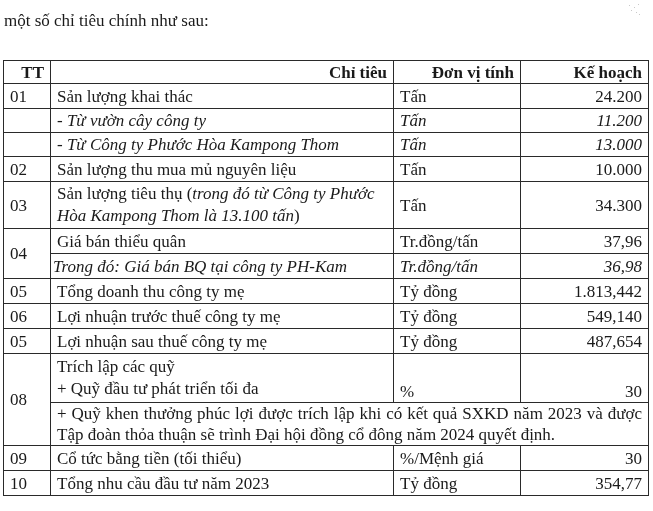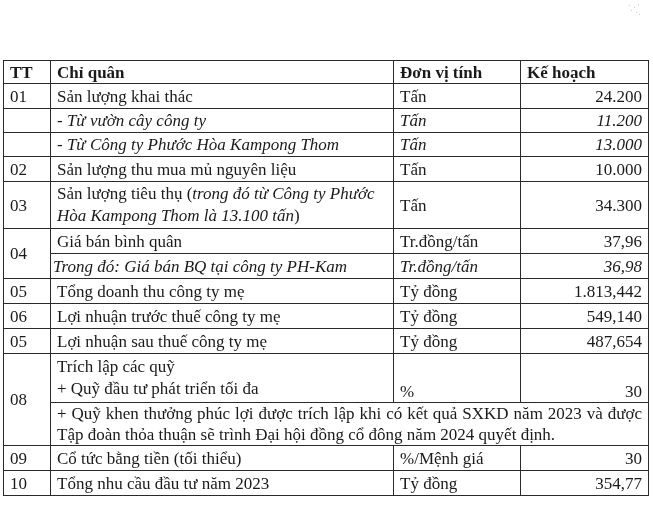--- a/index.html
+++ b/index.html
@@ -16,21 +16,21 @@
   .intro .second { display:block; }
   table.plan {
     position:absolute; left:3px; top:60px;
     border-collapse:collapse; font-size:17px;
     width:645px; table-layout:fixed;
   }
   table.plan td, table.plan th {
     border:1px solid #2a2a2a; padding:0 6px; line-height:21px;
     vertical-align:middle;
   }
-  table.plan th { font-weight:bold; text-align:left; height:22px; }
+  table.plan th { font-weight:bold; text-align:right; height:22px; }
   col.c-tt { width:47px; }
   col.c-item { width:343px; }
   col.c-unit { width:127px; }
   col.c-plan { width:128px; }
   td.tt { text-align:left; }
   td.unit { }
   td.val { text-align:right; }
   .it { font-style:italic; }
   tr.r24 td { height:24px; }
   tr.r25 td { height:23px; }
@@ -45,33 +45,34 @@
 <div class="dots">
   <i style="left:2px;top:1px"></i>
     <i style="left:7px;top:3px"></i>
     <i style="left:11px;top:0px"></i>
   <i style="left:4px;top:6px"></i>
     <i style="left:9px;top:8px"></i>
     <i style="left:12px;top:10px"></i>
 </div>
 
 <div class="intro">
+  <span class="second">một số chỉ tiêu chính như sau:</span>
 </div>
 
 <table class="plan">
   <colgroup>
       <col class="c-tt">
       <col class="c-item">
       <col class="c-unit">
       <col class="c-plan">
     </colgroup>
   <tbody>
       <tr>
     <th>TT</th>
-    <th>Chỉ quân</th>
+    <th>Chỉ tiêu</th>
     <th>Đơn vị tính</th>
     <th>Kế hoạch</th>
   </tr>
   <tr class="r24">
     <td class="tt">01</td>
     <td>Sản lượng khai thác</td>
     <td class="unit">Tấn</td>
     <td class="val">24.200</td>
   </tr>
   <tr class="r25 it">
@@ -93,21 +94,21 @@
     <td class="val">10.000</td>
   </tr>
   <tr>
     <td class="tt" style="height:46px">03</td>
     <td style="line-height:22px"><span>Sản lượng tiêu thụ (</span><span class="it">trong đó từ Công ty Phước Hòa Kampong Thom là 13.100 tấn</span><span>)</span></td>
     <td class="unit top">Tấn</td>
     <td class="val top">34.300</td>
   </tr>
   <tr class="r24">
     <td class="tt" rowspan="2">04</td>
-    <td>Giá bán bình quân</td>
+    <td>Giá bán thiểu quân</td>
     <td class="unit">Tr.đồng/tấn</td>
     <td class="val">37,96</td>
   </tr>
   <tr class="r24 it">
     <td style="padding-left:2px">Trong đó: Giá bán BQ tại công ty PH-Kam</td>
     <td class="unit">Tr.đồng/tấn</td>
     <td class="val">36,98</td>
   </tr>
   <tr class="r24">
     <td class="tt">05</td>

